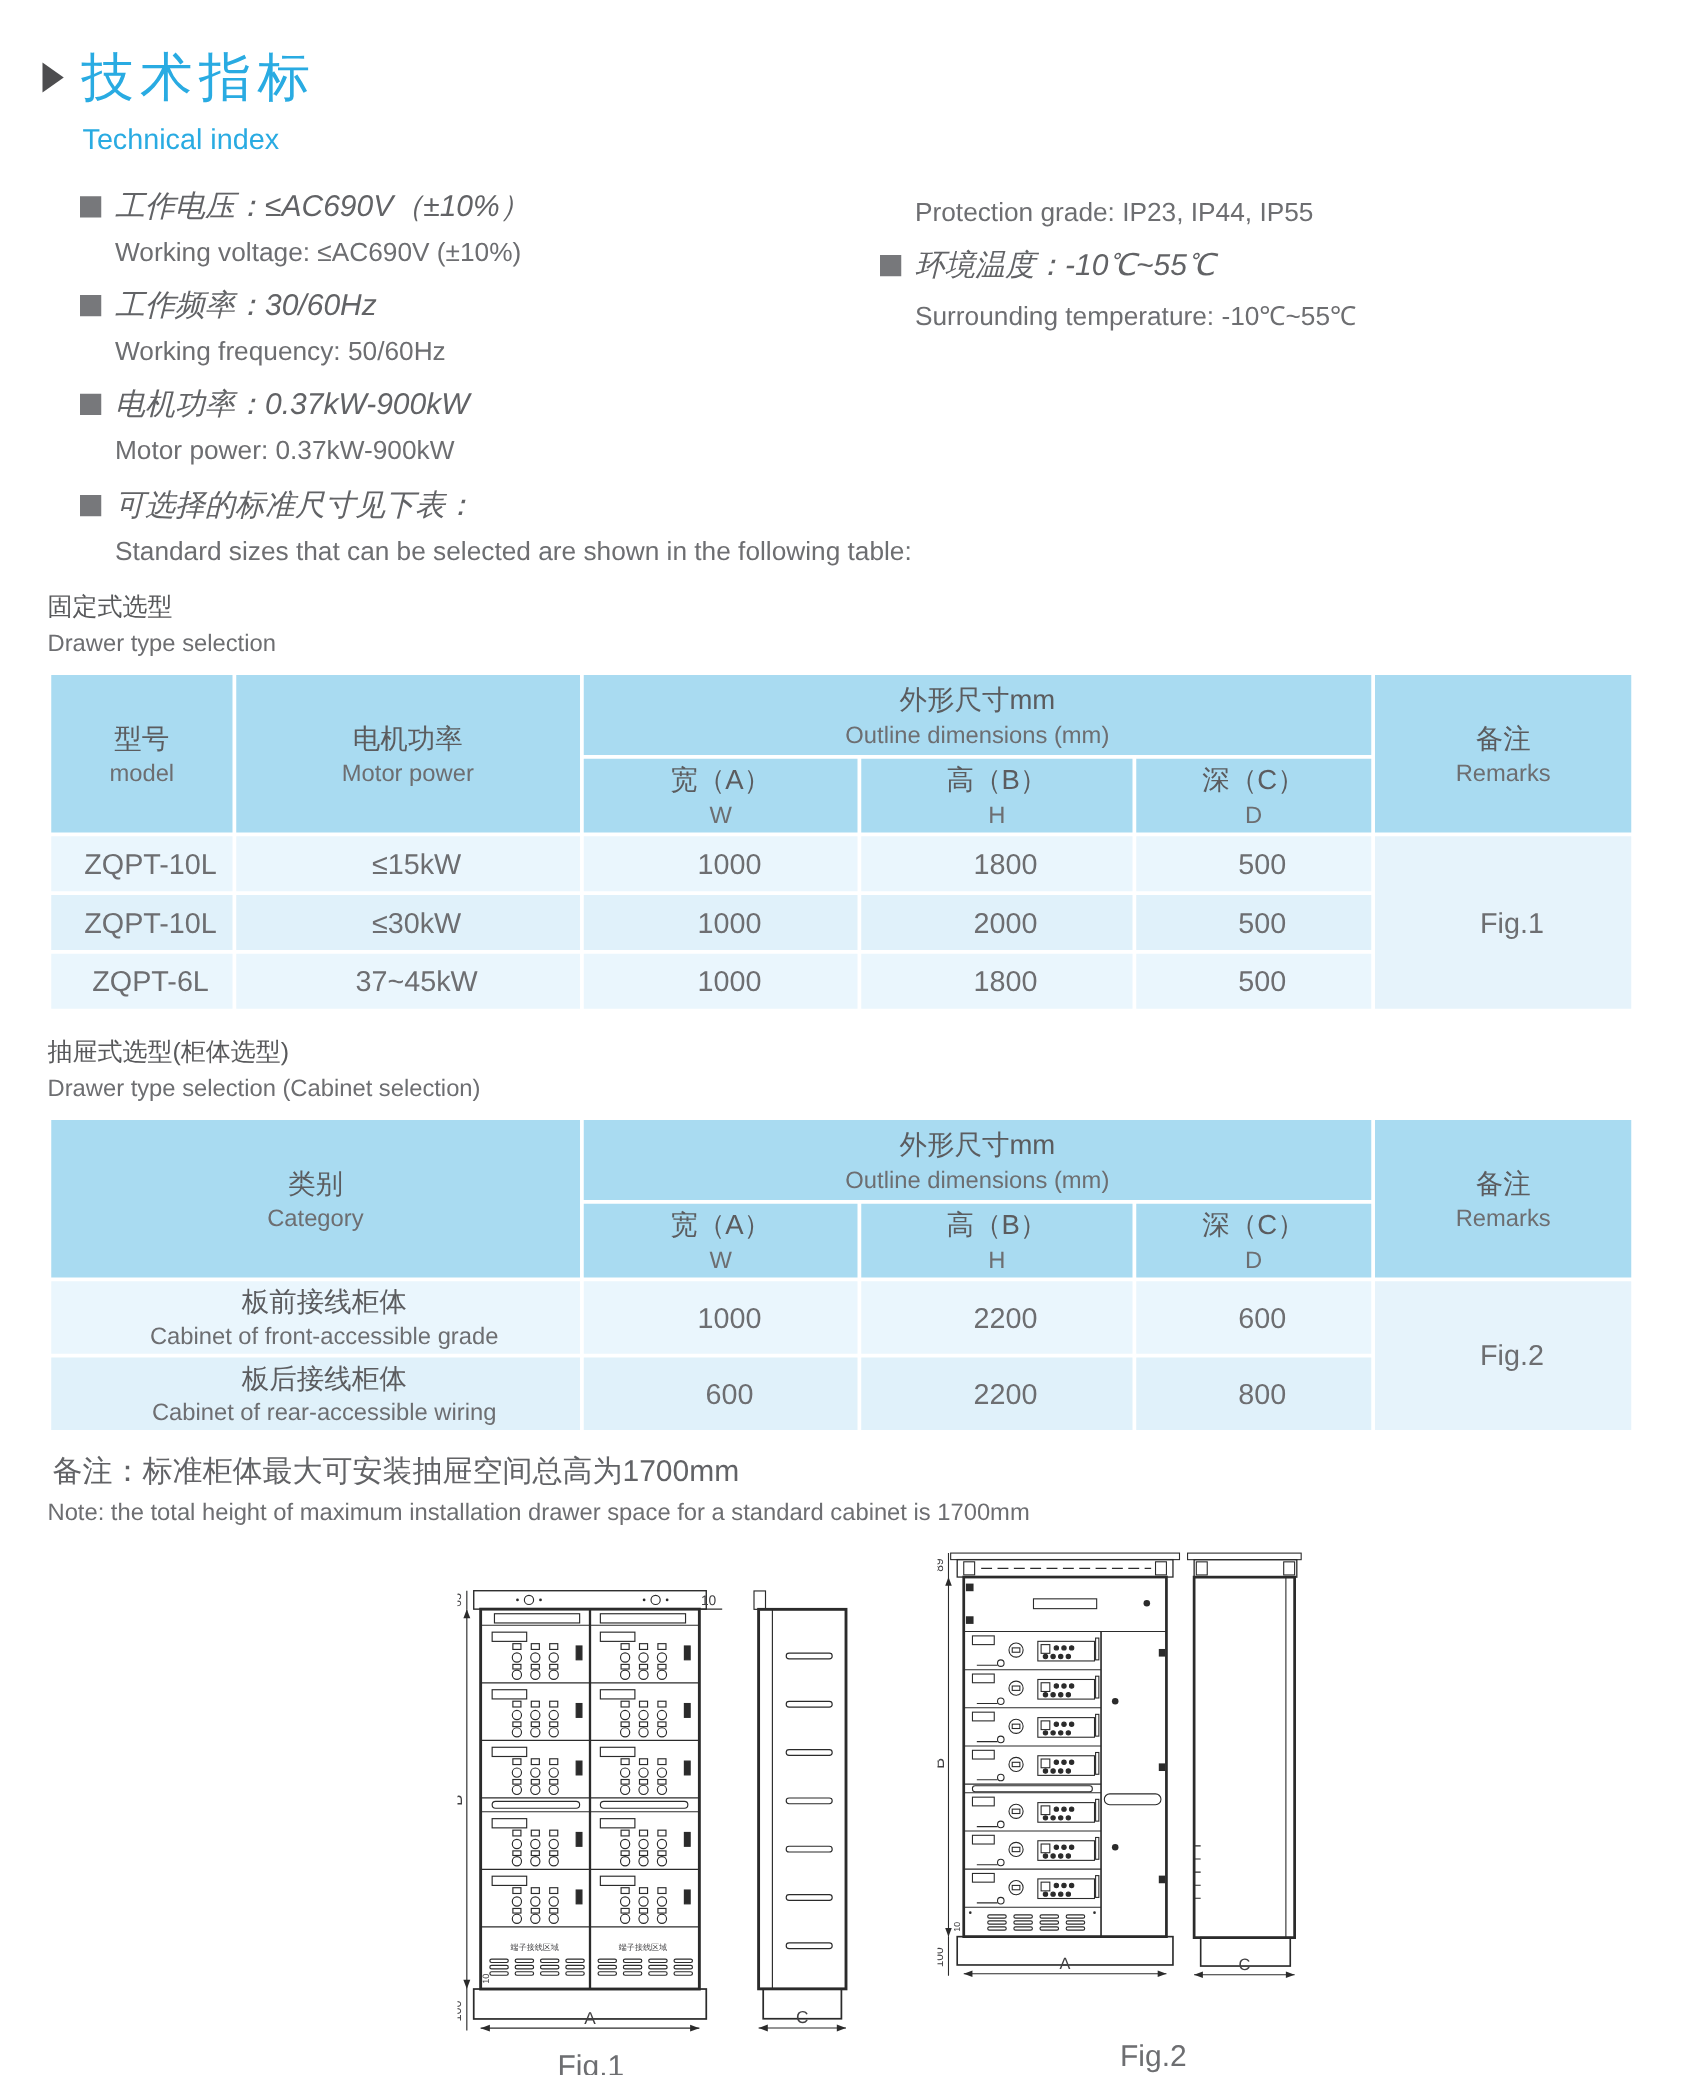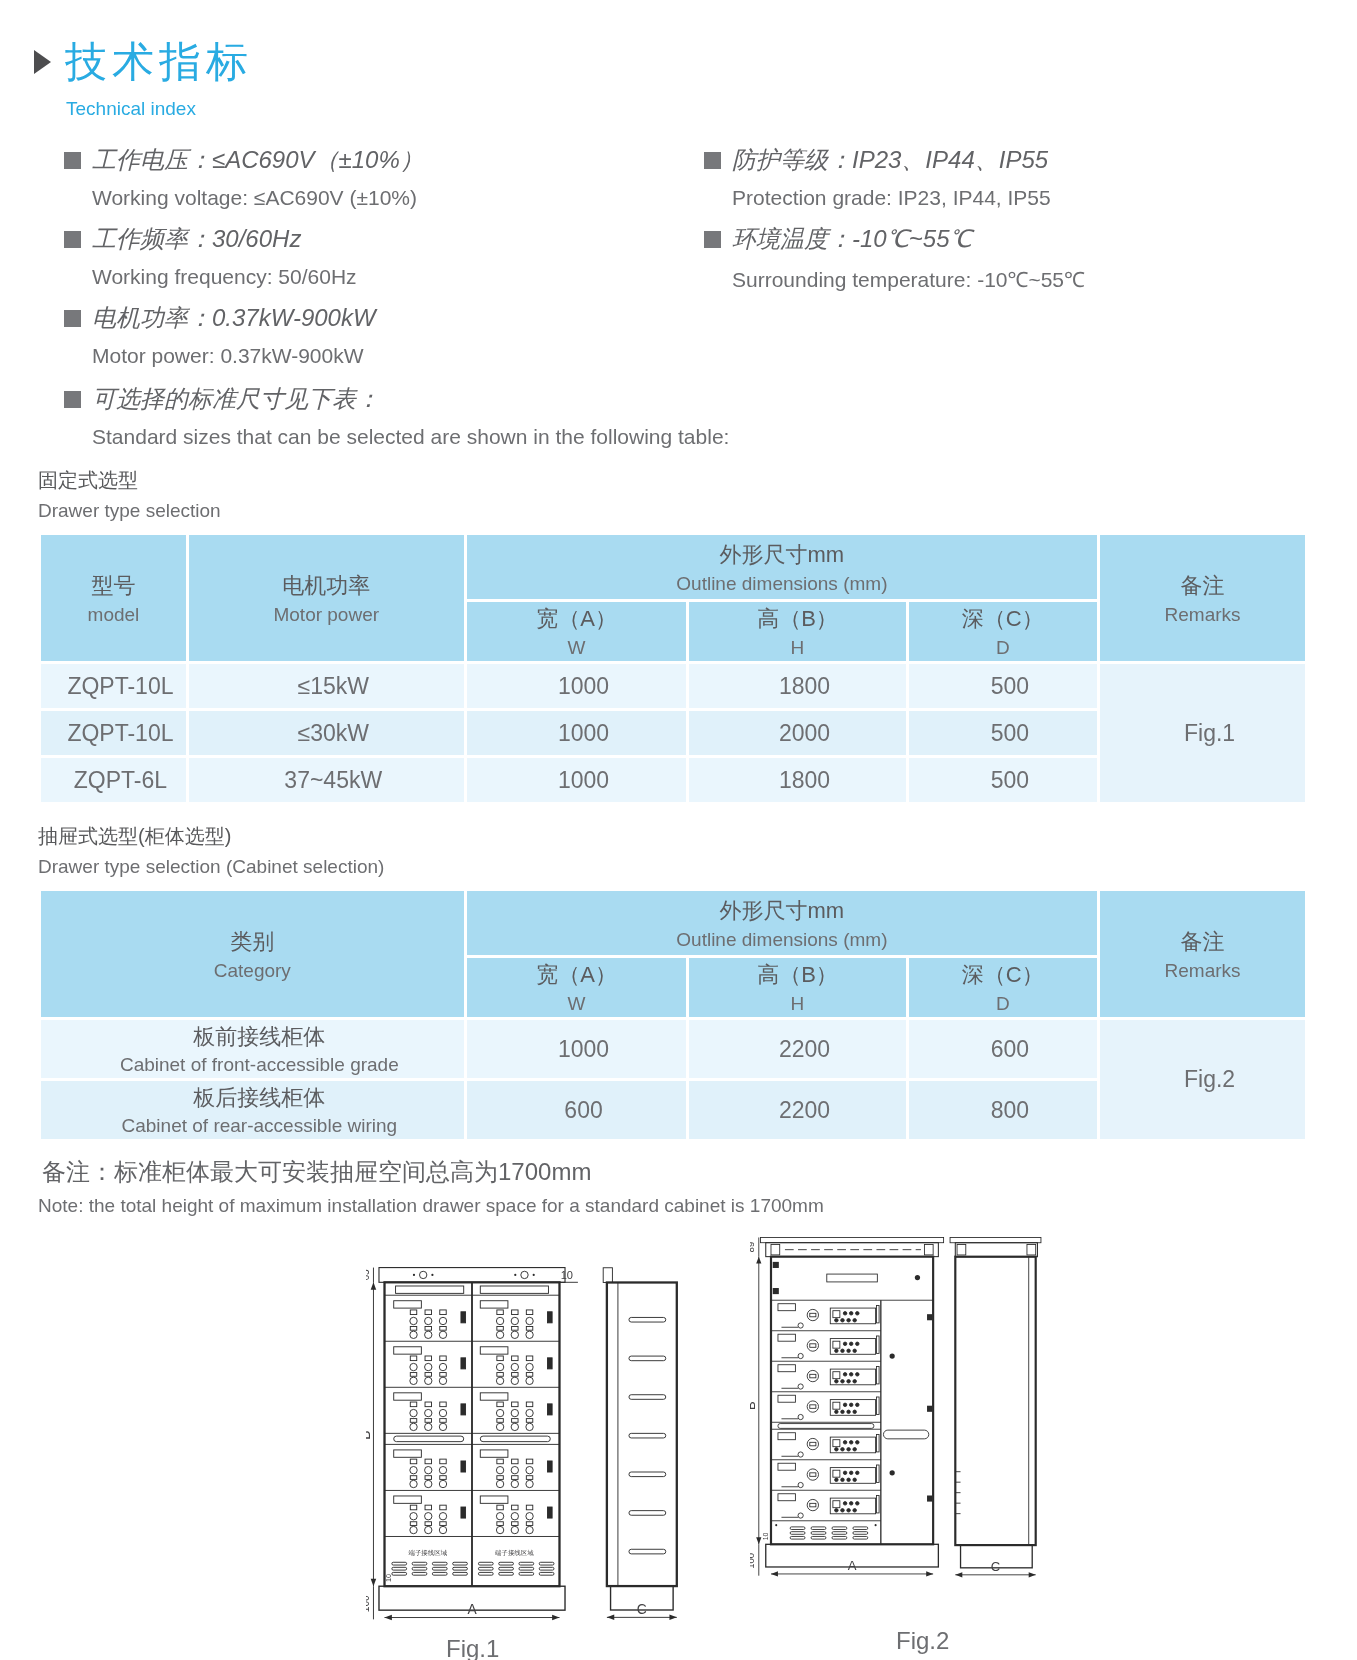--- a/index.html
+++ b/index.html
@@ -12,21 +12,21 @@
 
   
   .hdr-row { display:flex; align-items:center; }
   .arrow-icon {
     width:0; height:0; margin-left:-4px;
     border-left:17px solid #4D4D4F;
     border-top:12px solid transparent;
     border-bottom:12px solid transparent;
   }
   .page-title { font-size:42px; font-weight:400; color:#29ABE2; letter-spacing:5px; margin-left:14px; }
-  .page-subtitle { font-size:19px; color:#29ABE2; margin:8px 0 0 28px; }
+  .page-subtitle { font-size:23px; color:#29ABE2; margin:8px 0 0 28px; }
 
   
   .specs { margin-top:24px; padding-left:26px; }
   .specs-grid { display:flex; }
   .specs-col-left { width:640px; }
   .specs-col-right { flex:1; }
   .spec { margin-bottom:13px; }
   .spec-zh { display:flex; align-items:center; font-size:24px; color:#626366;font-style:italic; }
   .bullet { width:17px; height:17px; background:#77787B; margin-right:11px; flex:none; }
   .spec-en { font-size:21px; color:#6D6E71; margin:10px 0 0 28px; }
@@ -95,24 +95,20 @@
         <div class="spec">
           <div class="spec-zh">
               <span class="bullet"></span>
               <span>电机功率：0.37kW-900kW</span>
             </div>
           <div class="spec-en">Motor power: 0.37kW-900kW</div>
         </div>
       </div>
       <div class="specs-col-right">
         <div class="spec">
-          <div class="spec-zh">
-              <span class="bullet"></span>
-              <span>防护等级：IP23、IP44、IP55</span>
-            </div>
           <div class="spec-en">Protection grade: IP23, IP44, IP55</div>
         </div>
         <div class="spec">
           <div class="spec-zh">
               <span class="bullet"></span>
               <span>环境温度：-10℃~55℃</span>
             </div>
           <div class="spec-en">Surrounding temperature: -10℃~55℃</div>
         </div>
       </div>

